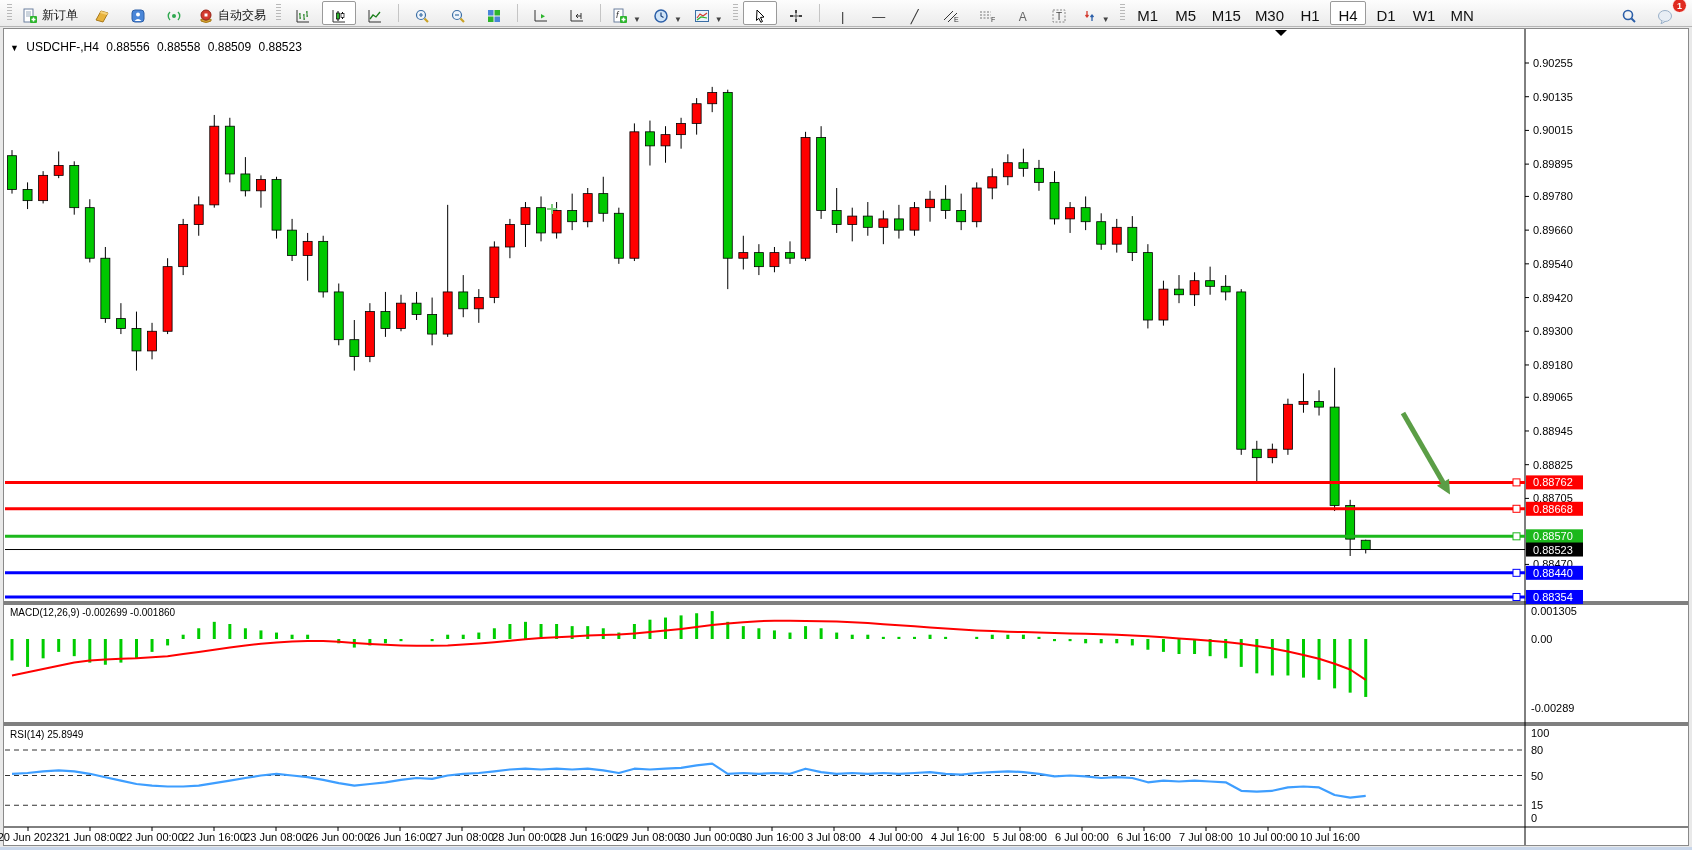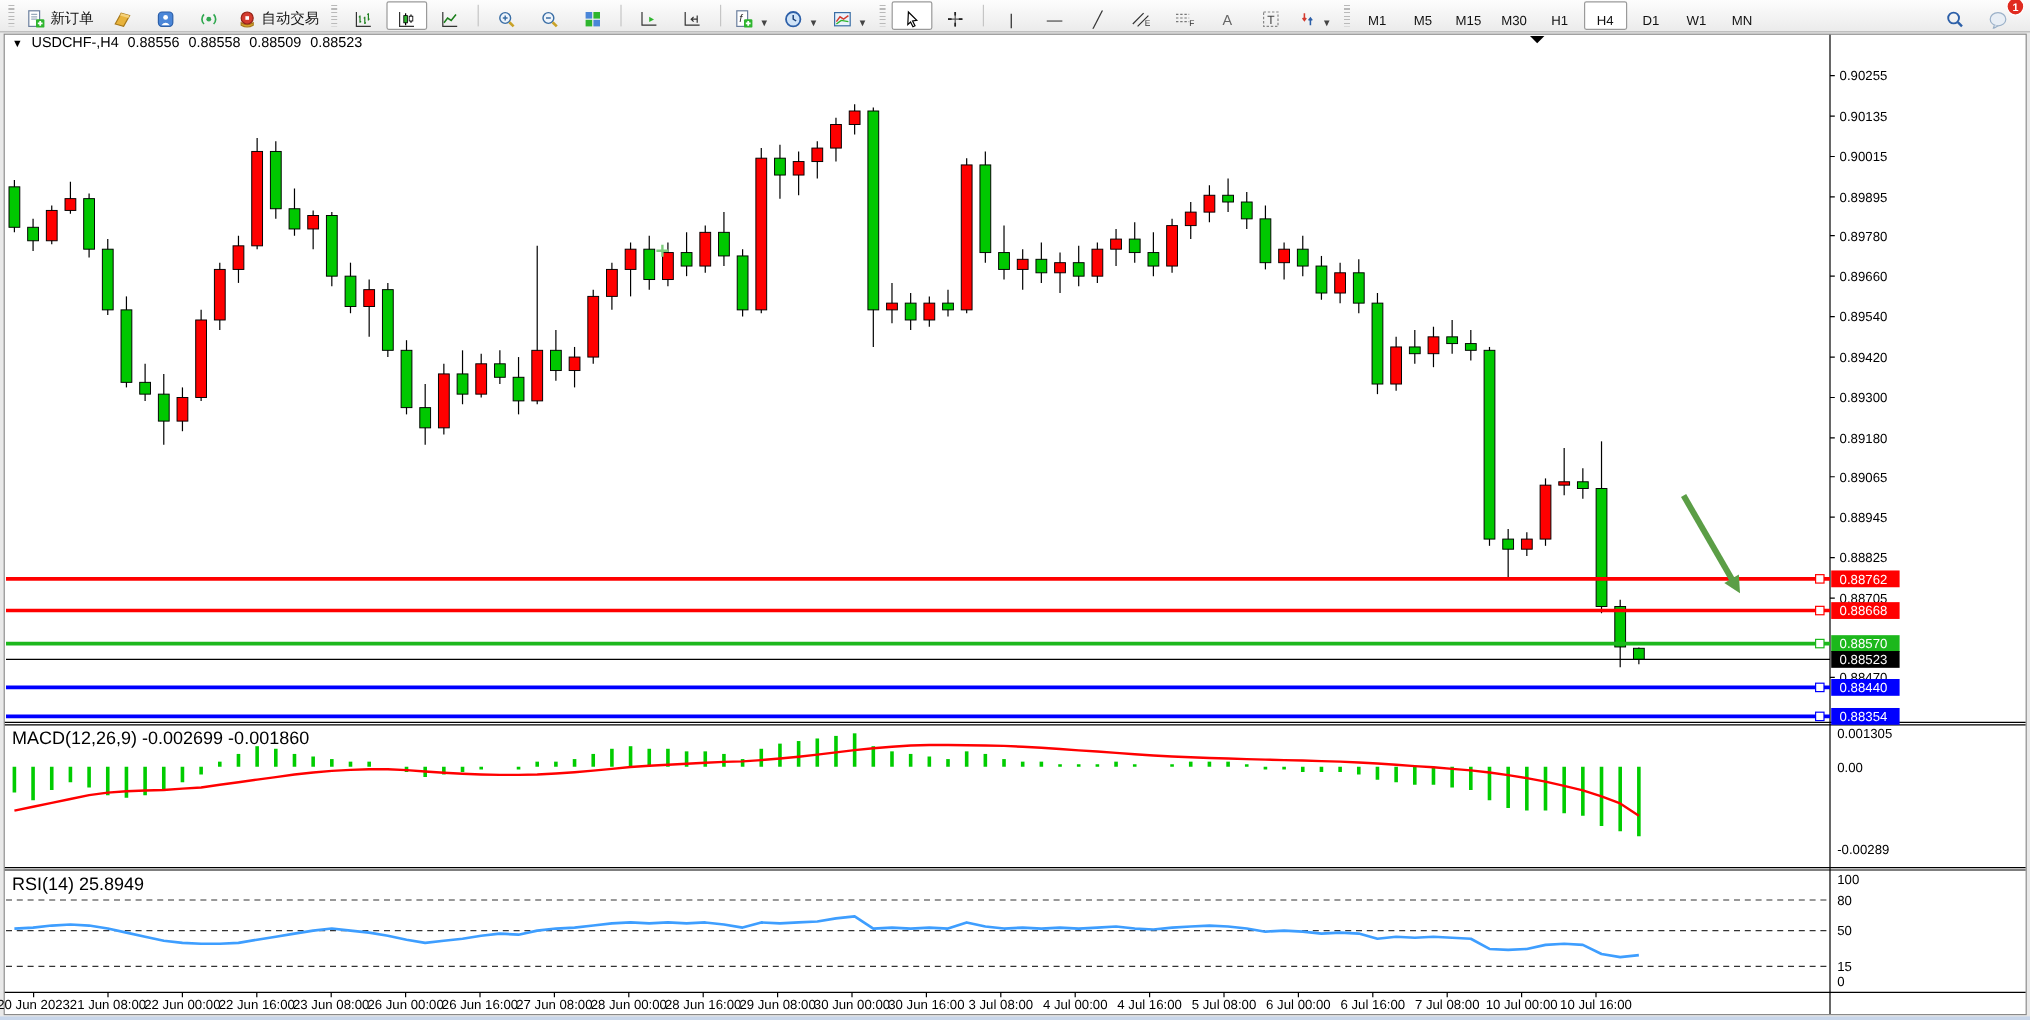--- a/index.html
+++ b/index.html
@@ -18,38 +18,38 @@
   .tb{
     height:22px;min-width:24px;display:flex;align-items:flex-end;justify-content:center;
     gap:4px;padding:0 4px;border:1px solid transparent;border-radius:2px;
     font-size:12px;color:#111;cursor:default;white-space:nowrap;
   }
   .tb.active{background:#fff;border:1px solid #9a9a9a;}
   .tb .dd{font-size:8px;color:#444;margin-left:1px;}
   .grip{width:5px;height:18px;margin:0 3px;
     background:repeating-linear-gradient(to bottom,#b9b9b9 0 1px,transparent 1px 3px);}
   .sep{width:1px;height:18px;background:#c5c5c5;margin:0 4px;}
-  .tf{font-size:11px;padding:0 5px;}
+  .tf{font-size:15px;padding:0 5px;}
   .spacer{flex:1;}
   .badge{
     position:absolute;top:-4px;right:-6px;width:13px;height:13px;border-radius:50%;
     background:#e02b20;color:#fff;font-size:9px;font-weight:bold;
     display:flex;align-items:center;justify-content:center;border:1px solid #fff;
   }
   .glyph{font-size:13px;color:#333;}
   
   .chart-window{
     position:absolute;left:3px;top:28px;width:1686px;height:818px;
     background:#fff;border:1px solid #8a8a8a;box-sizing:border-box;
   }
   .chart-title{
-    position:absolute;left:10px;top:28px;font-size:12px;color:#000;z-index:5;
+    position:absolute;left:10px;top:40px;font-size:12px;color:#000;z-index:5;
   }
   .chart-title span{margin-right:4px;}
-  .ind-label{position:absolute;left:10px;font-size:15px;color:#000;z-index:5;}
+  .ind-label{position:absolute;left:10px;font-size:10px;color:#000;z-index:5;}
   #chart-svg{position:absolute;left:0;top:28px;z-index:2;}
   .bottom-frame{position:absolute;left:0;bottom:0;width:1692px;height:3px;background:#c8d6ea;}
 </style>
 </head>
 <body>
 
 <div class="toolbar">
   <div class="grip"></div>
 
   <div class="tb">

